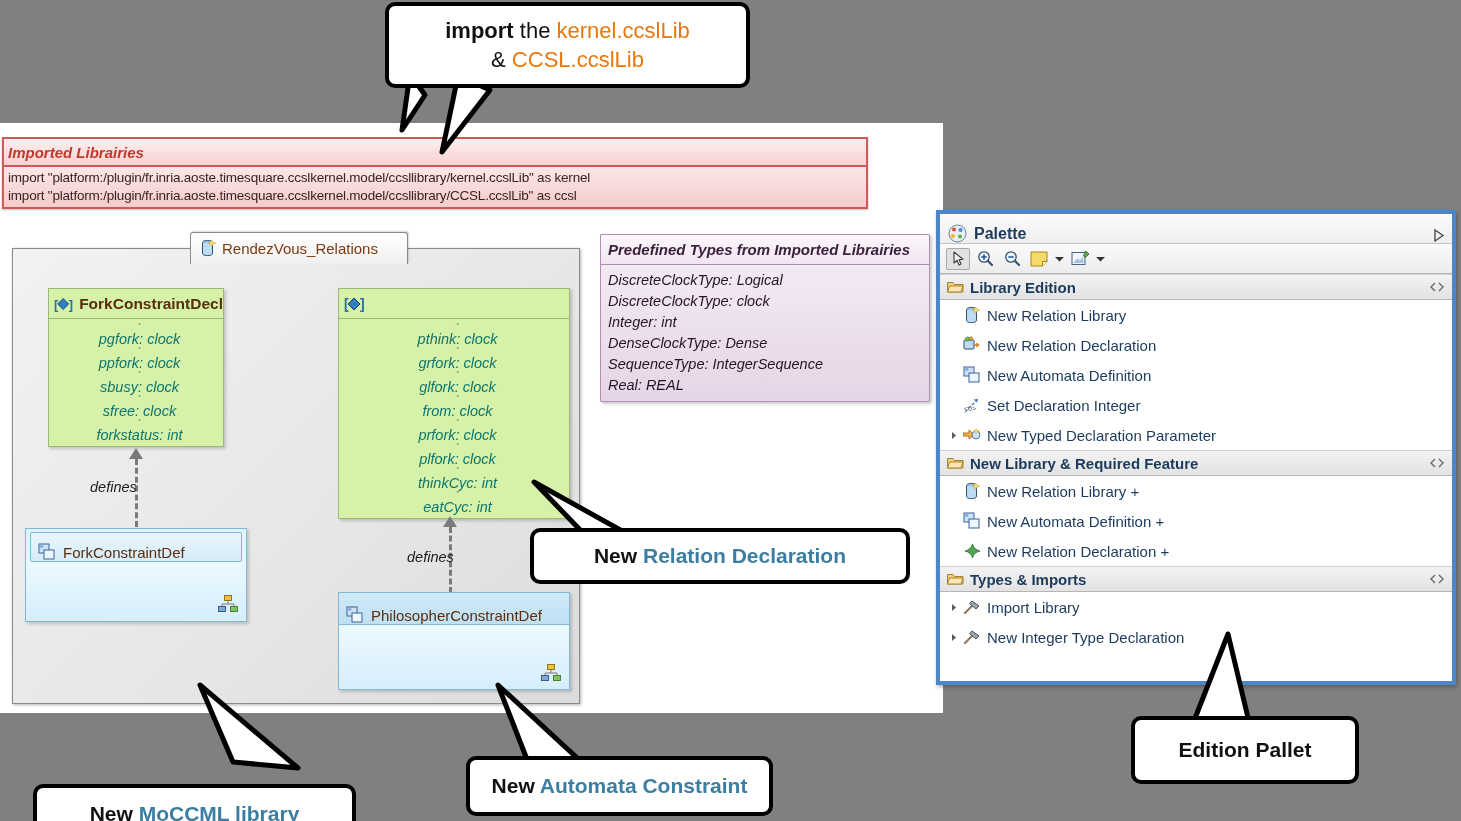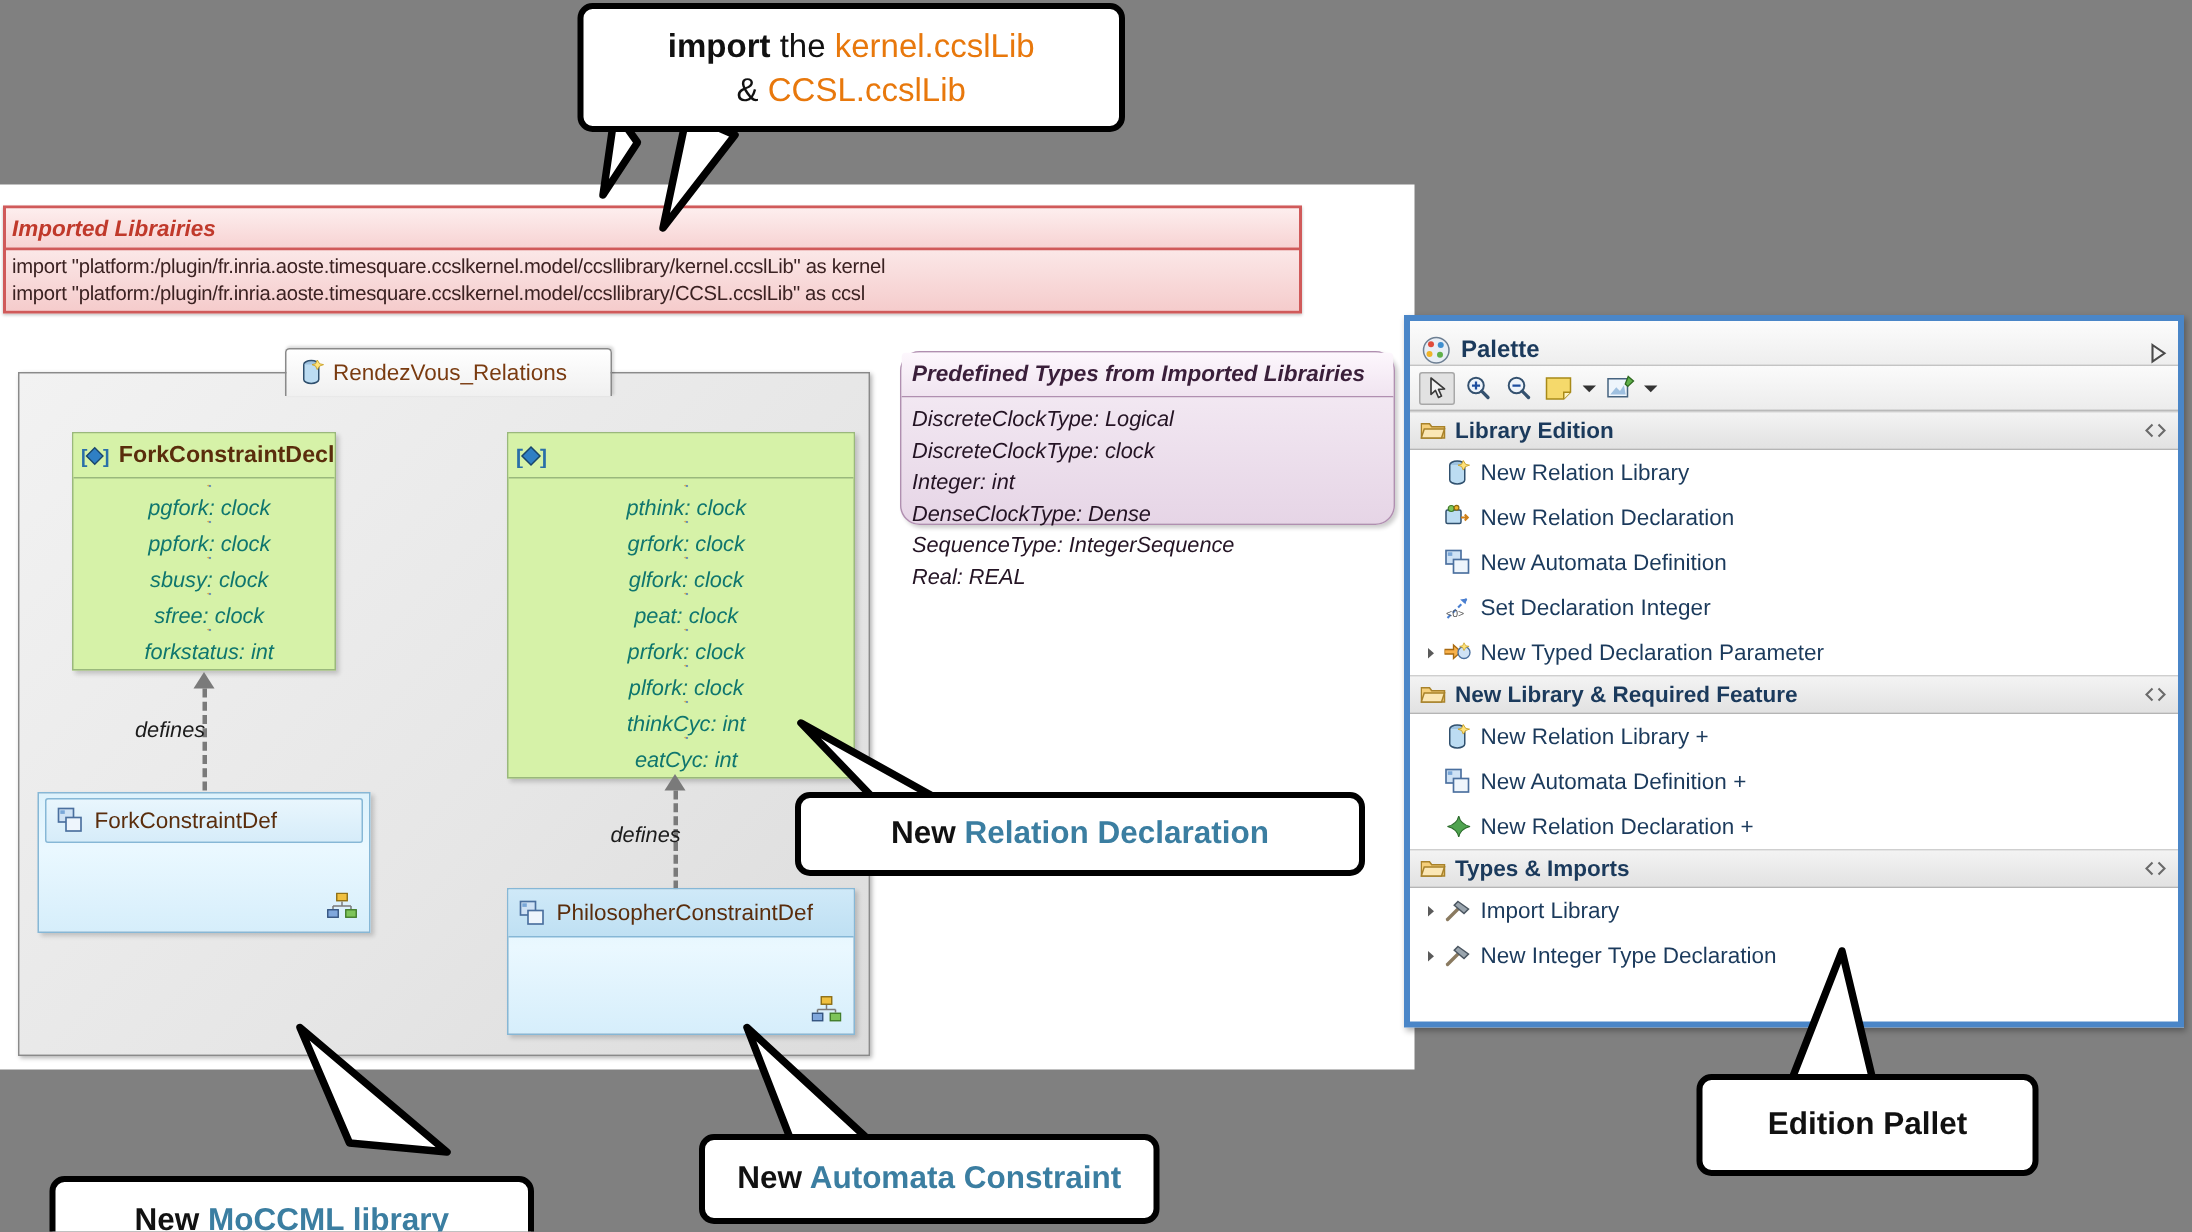--- a/index.html
+++ b/index.html
@@ -93,21 +93,21 @@
 
   
   .def-box{
     position:absolute;
     background:linear-gradient(to bottom,#ddf2fc 0%,#eaf8ff 40%,#d6eefb 100%);
     border:1px solid #86b7d6;
     box-shadow:2px 2px 3px rgba(0,0,0,.18);
   }
   .def-box .db-hdr{
     height:32px;
-    display:flex; align-items:center; gap:6px; padding-left:7px;
+    display:flex; align-items:flex-end; gap:6px; padding-left:7px;
     font-size:15px; color:#5a2d0c;
     background:linear-gradient(to bottom,#cfe9f8 0%,#bfe0f3 100%);
     border-bottom:1px solid #86b7d6;
     white-space:nowrap; overflow:hidden;
   }
   .def-box .db-body{ position:relative; height:calc(100% - 32px); }
   .def-box .corner-icon{ position:absolute; right:8px; bottom:7px; }
 
   #fork-def{ left:25px; top:528px; width:222px; height:94px; }
   #fork-def .db-hdr{
@@ -129,22 +129,22 @@
     border-bottom:11px solid #7a7a7a;
   }
   .defines-label{
     position:absolute; font-size:14.5px; font-style:italic; color:#1c1c1c;
     background:transparent;
     text-align:right;
   }
 
   
   #predef-types{
-    position:absolute; left:600px; top:234px; width:330px; height:116px;
-    border:1px solid #b08fb0; border-radius:13px;
+    position:absolute; left:600px; top:234px; width:330px; height:168px;
+    border:1px solid #b08fb0; border-radius:1px;
     background:linear-gradient(to bottom,#f6eef6 0%,#e6d5e6 100%);
     box-shadow:2px 2px 3px rgba(0,0,0,.2);
   }
   #predef-types .hdr{
     height:30px; line-height:29px; padding-left:7px;
     font-style:italic; font-weight:bold; font-size:15px; color:#3a1f3a;
     border-bottom:1px solid #b08fb0; border-radius:3px 3px 0 0;
     background:linear-gradient(to bottom,#fdf7fd 0%,#f0e4f0 100%);
     white-space:nowrap; overflow:hidden;
   }
@@ -337,21 +337,21 @@
         <circle cx="12" cy="7" r="1.6" fill="#dfe9fb"></circle>
       </svg>
       <span>glfork: clock</span>
     </div>
     <div class="attr-row">
       <svg width="17" height="14" viewBox="0 0 17 14">
         <path d="M0 4 h6 V1 l5 4.5 L6 10 V7 H0 Z" fill="#f8b14a" stroke="#a86a10" stroke-width=".8"></path>
         <circle cx="12" cy="7" r="4.2" fill="#4a7fd0" stroke="#1f3f78" stroke-width=".8"></circle>
         <circle cx="12" cy="7" r="1.6" fill="#dfe9fb"></circle>
       </svg>
-      <span>peat: clock</span>
+      <span>from: clock</span>
     </div>
     <div class="attr-row">
       <svg width="17" height="14" viewBox="0 0 17 14">
         <path d="M0 4 h6 V1 l5 4.5 L6 10 V7 H0 Z" fill="#f8b14a" stroke="#a86a10" stroke-width=".8"></path>
         <circle cx="12" cy="7" r="4.2" fill="#4a7fd0" stroke="#1f3f78" stroke-width=".8"></circle>
         <circle cx="12" cy="7" r="1.6" fill="#dfe9fb"></circle>
       </svg>
       <span>prfork: clock</span>
     </div>
     <div class="attr-row">

